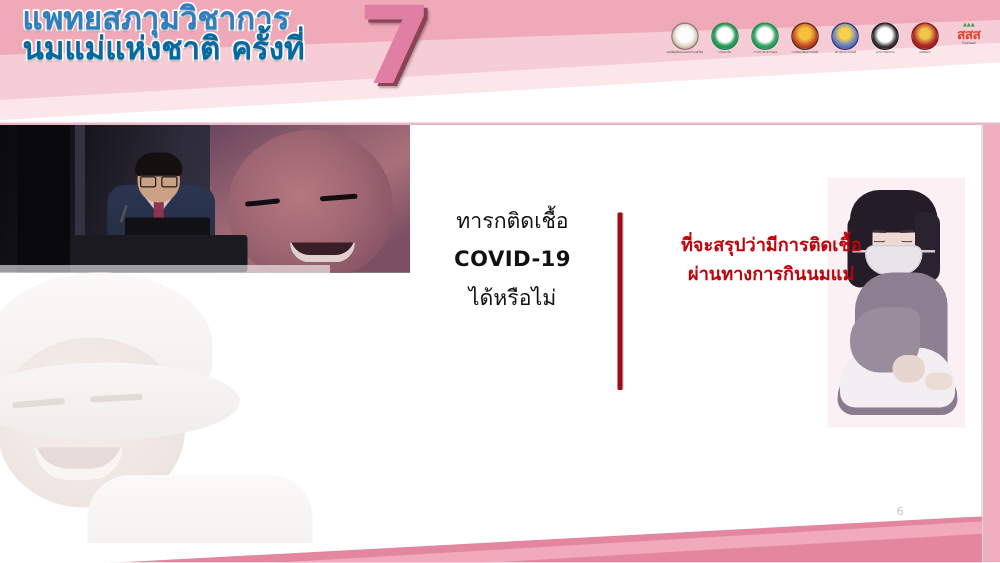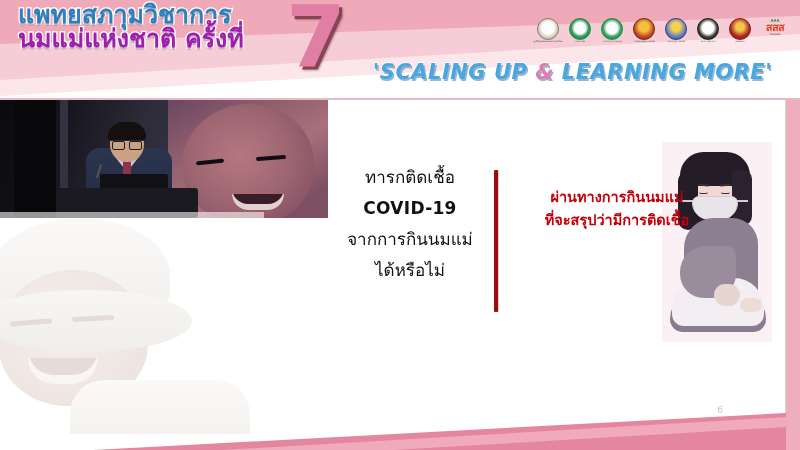--- a/index.html
+++ b/index.html
@@ -32,21 +32,21 @@
   .banner-bottom-line { position:absolute; left:0; bottom:0; width:800px; height:2px; background:#e7b9c6; }
 
   .title-block { position:absolute; left:18px; top:2px; width:300px; }
   .t-line1 {
     font-size:25px; font-weight:bold; color:#2f7fbf; letter-spacing:0px;
     line-height:1.05; white-space:nowrap;
     -webkit-text-stroke:2.6px #ffffff; paint-order:stroke fill;
     text-shadow:0 2px 1px rgba(0,0,0,0.25);
   }
   .t-line2 {
-    font-size:25px; font-weight:bold; color:#a21caf; letter-spacing:0px;
+    font-size:25px; font-weight:bold; color:#0369a1; letter-spacing:0px;
     line-height:1.05; white-space:nowrap; margin-top:-2px;
     -webkit-text-stroke:2.6px #ffffff; paint-order:stroke fill;
     text-shadow:0 2px 1px rgba(0,0,0,0.25);
   }
   .t-date {
     font-size:17px; font-weight:bold; color:#1b1b1b; white-space:nowrap;
     margin-top:3px; padding-left:62px; letter-spacing:1px;
   }
 
   .big-seven {
@@ -224,21 +224,20 @@
     <div class="band-pink-light"></div>
     <div class="band-pink-pale"></div>
 
     <div class="title-block">
       <div class="t-line1">แพทยสภาุมวิชาการ</div>
       <div class="t-line2">นมแม่แห่งชาติ ครั้งที่</div>
     </div>
 
     <div class="big-seven">7</div>
 
-    <div class="tagline"><span>'SCALING UP </span><span class="amp">&amp;</span><span> LEARNING MORE'</span></div>
 
     <div class="logo-row">
       <div class="logo">
         <span class="seal s1"></span>
         <span class="cap">มูลนิธิศูนย์นมแม่แห่งประเทศไทย</span>
       </div>
       <div class="logo">
         <span class="seal s2"></span>
         <span class="cap">กรมอนามัย</span>
       </div>
@@ -302,29 +301,28 @@
         <div class="wb-eye l"></div>
         <div class="wb-eye r"></div>
         <div class="wb-mouth"></div>
         <div class="wb-body"></div>
         <div class="wb-veil"></div>
       </div>
 
       <div class="question-col">
         <div class="qline">ทารกติดเชื้อ</div>
         <div class="qline covid">COVID-19</div>
-        <div class="qline">จากการกินนมแม่</div>
         <div class="qline">ได้หรือไม่</div>
       </div>
 
       <div class="divider-bar"></div>
 
       <div class="answer-col">
+        <div class="aline">ที่จะสรุปว่ามีการติดเชื้อ</div>
         <div class="aline">ผ่านทางการกินนมแม่</div>
-        <div class="aline">ที่จะสรุปว่ามีการติดเชื้อ</div>
       </div>
 
       <div class="illus">
         <div class="il-hair-back"></div>
         <div class="il-face"></div>
         <div class="il-hair-front"></div>
         <div class="il-hair-side"></div>
         <div class="il-hair-side2"></div>
         <div class="il-brow l"></div>
         <div class="il-brow r"></div>

